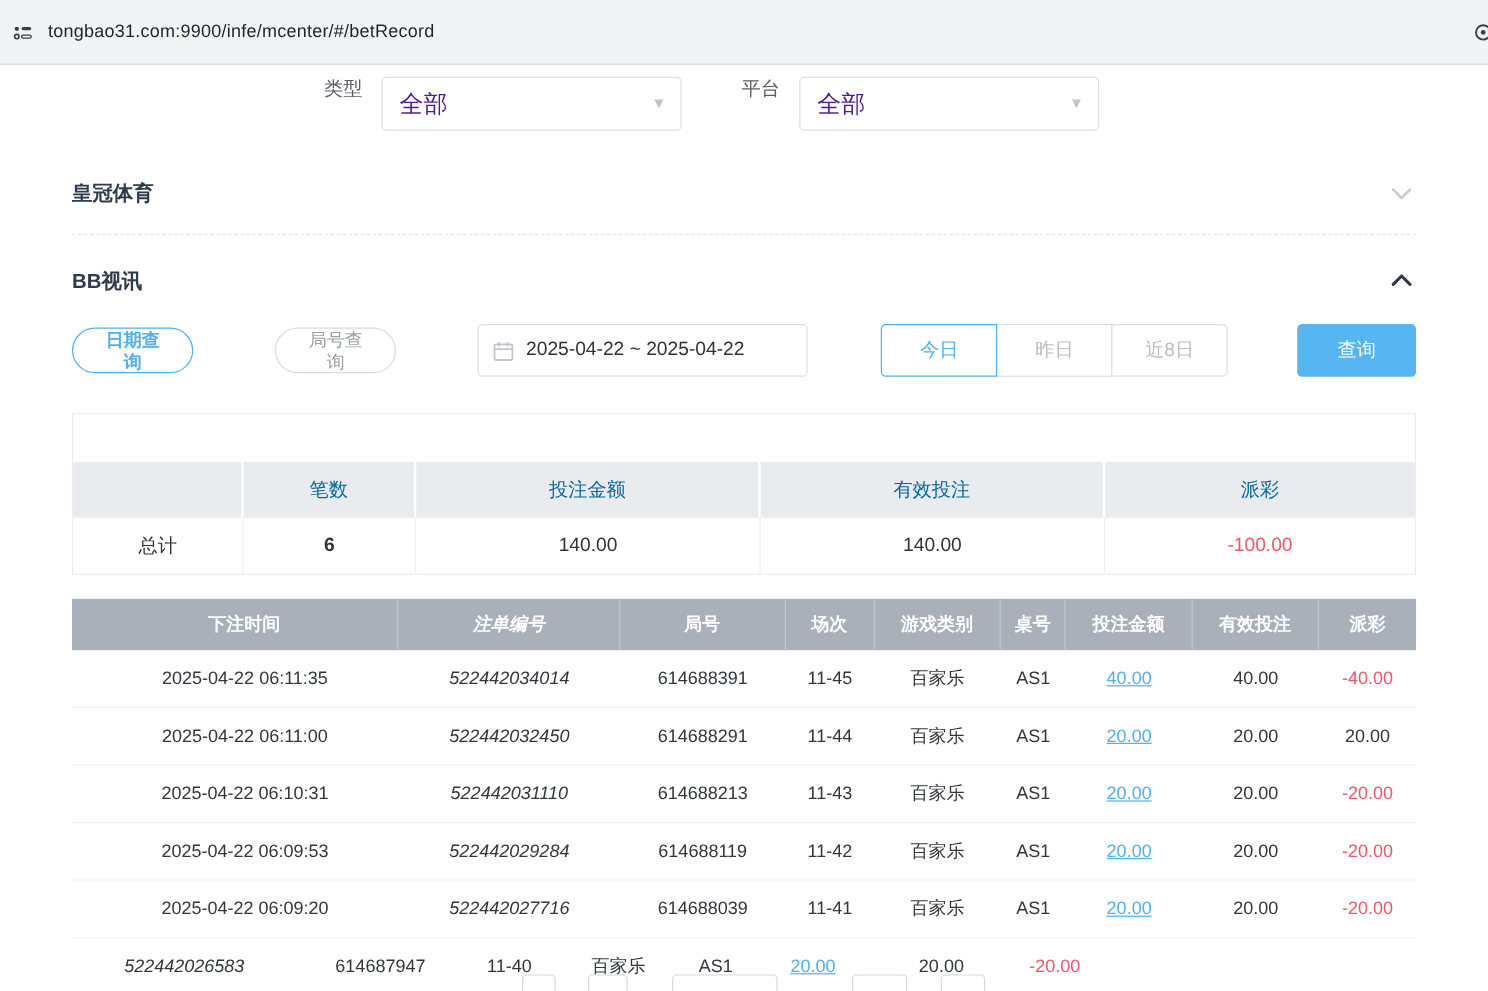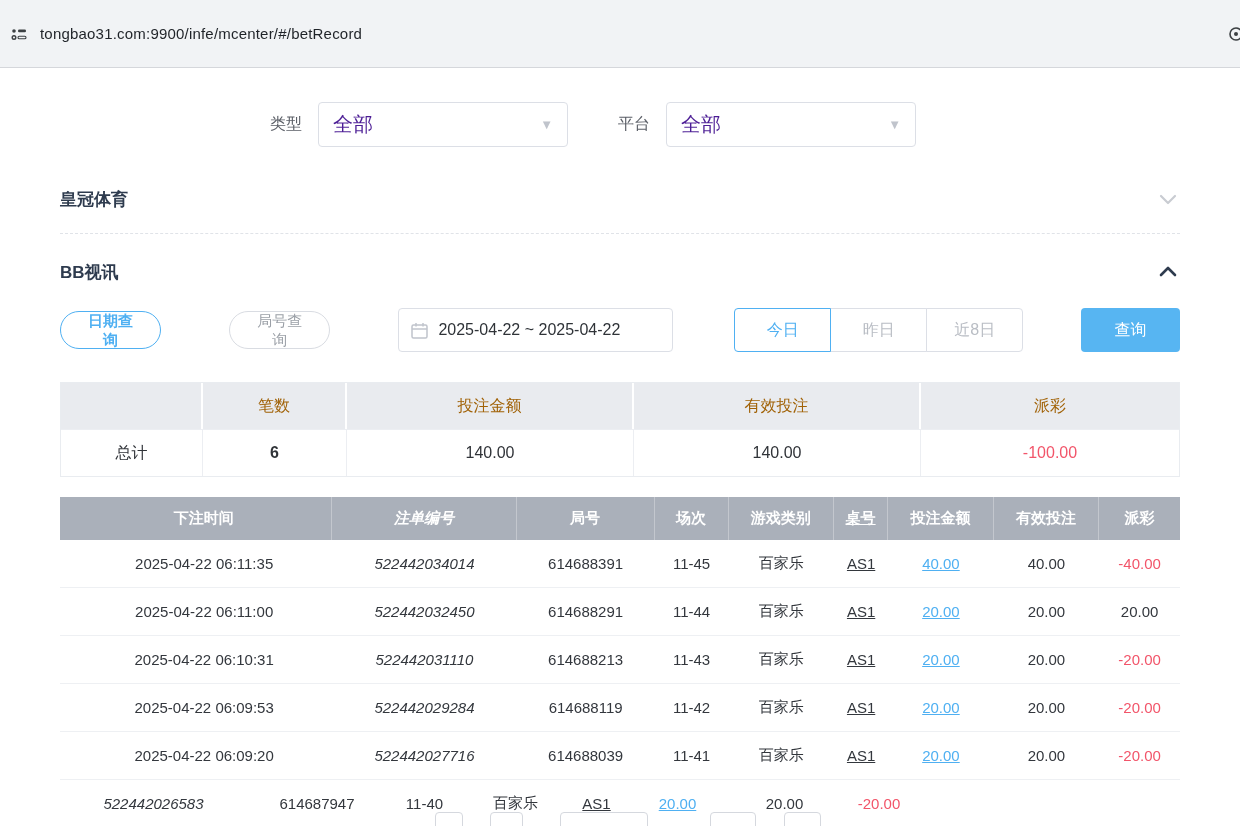--- a/index.html
+++ b/index.html
@@ -6,31 +6,31 @@
   html,body { margin:0; padding:0; }
   body {
     width:1240px; height:826px; overflow:hidden; position:relative;
     background:#fff;
     font-family:"Liberation Sans","DejaVu Sans",sans-serif;
     color:#33373d;
   }
 
   
   .browser-bar {
-    height:68px; background:#f1f3f5; border-bottom:1px solid #d5d7db;
+    height:54px; background:#f1f3f5; border-bottom:1px solid #d5d7db;
     display:flex; align-items:center; padding:0 0 0 10px; overflow:hidden;
   }
   .tab-icon { width:18px; height:18px; flex:0 0 auto; }
   .url-text { margin-left:12px; font-size:15px; color:#1f2328; letter-spacing:.2px; }
   .bar-right-icon { margin-left:auto; margin-right:-6px; flex:0 0 auto; }
 
   
   .content { padding:0 60px; }
 
-  .filter-row { display:flex; align-items:center; margin-top:34px; padding-left:210px; }
+  .filter-row { display:flex; align-items:flex-start; margin-top:10px; padding-left:210px;font-family:Liberation Mono, monospace; }
   .filter-label { font-size:16px; color:#5a5e66; }
   .select-box {
     width:250px; height:45px; border:1px solid #dcdfe6; border-radius:4px;
     display:flex; align-items:center; padding:0 14px; margin-left:16px;
     background:#fff; cursor:pointer;
   }
   .select-value { font-size:20px; color:#4c1d95; }
   .select-caret { margin-left:auto; color:#c0c4cc; font-size:13px; }
   .filter-label.second { margin-left:50px; }
 
@@ -69,21 +69,21 @@
     margin-left:10px; height:44px; width:103px; border:none; border-radius:4px;
     background:var(--button,#57b5f2); color:#fff; font-size:16px; cursor:pointer;
     font-family:inherit;
   }
 
   
   .summary-table { margin-top:30px; border:1px solid #e9ecf0; }
   .sum-row { display:flex; }
   .sum-hcell {
     background:#e9ebef; height:46px; display:flex; align-items:center; justify-content:center;
-    font-size:16px; color:#a16207; border-right:2px solid #fff;
+    font-size:16px; color:#0369a1; border-right:2px solid #fff;margin-top:40px;
   }
   .sum-hcell:last-child { border-right:none; }
   .sum-body { border-top:1px solid #eceef2; }
   .sum-cell {
     height:46px; display:flex; align-items:center; justify-content:center;
     font-size:16px; color:#303338; border-right:1px solid #eceef2; background:#fff;
   }
   .sum-cell:last-child { border-right:none; }
   .w1{width:142px;} .w2{width:144px;} .w3{width:287px;} .w4{width:287px;} .w5{width:258px;}
   .sum-count { font-weight:bold; }
@@ -95,21 +95,21 @@
     height:43px; display:flex; align-items:center; justify-content:center;
     color:#fff; font-size:15px; font-weight:bold; border-right:1px solid #c3c7ce;
   }
   .d-hcell:last-child { border-right:none; }
   .d-row { display:flex; border-bottom:1px solid #eef0f3; background:#fff; }
   .d-cell {
     height:47px; display:flex; align-items:center; justify-content:center;
     font-size:15px; color:#33373d;
   }
   .c1{width:260px;margin-left:16px;} .c2{width:187px;font-style:italic;} .c3{width:140px;} .c4{width:75px;}
-  .c5{width:107px;} .c6{width:55px;text-decoration:underline;} .c7{width:107px;} .c8{width:107px;} .c9{width:82px;}
+  .c5{width:107px;} .c6{width:55px;} .c7{width:107px;} .c8{width:107px;} .c9{width:82px;}
   .amount-link { color:var(--accent,#4fb0f2); text-decoration:underline; cursor:pointer; }
   .payout-val.neg { color:var(--negative,#f2556a); }
 
   
   .pg {
     position:absolute; top:812px; height:28px; background:#fff;
     border:1px solid #d5d8de; border-radius:4px; cursor:pointer;
   }
   .pg1{left:435px;width:28px;} .pg2{left:490px;width:33px;}
   .pg3{left:560px;width:88px;} .pg4{left:710px;width:46px;} .pg5{left:784px;width:37px;}

